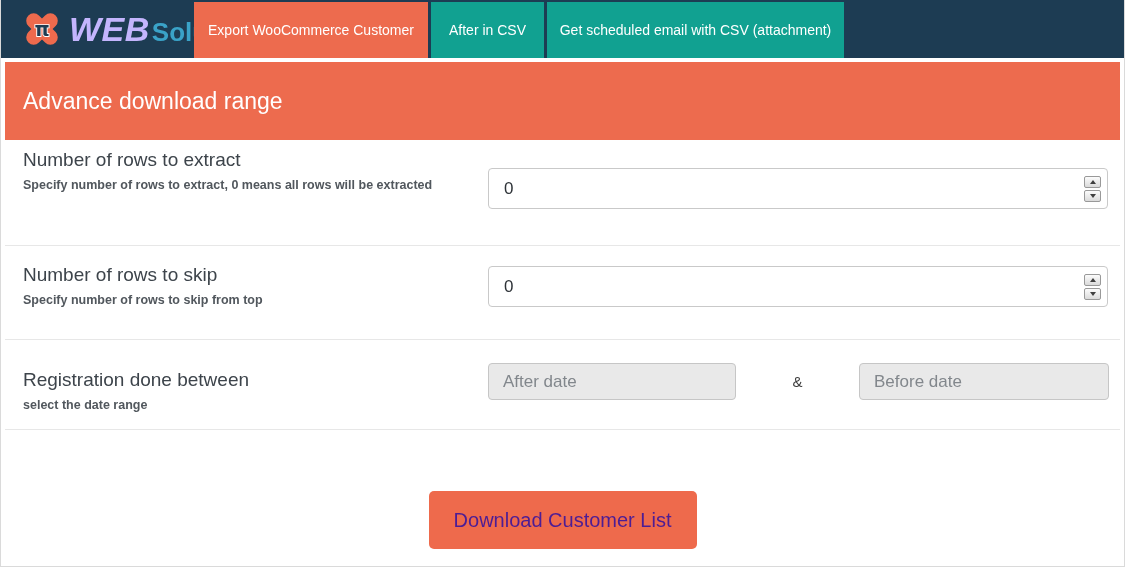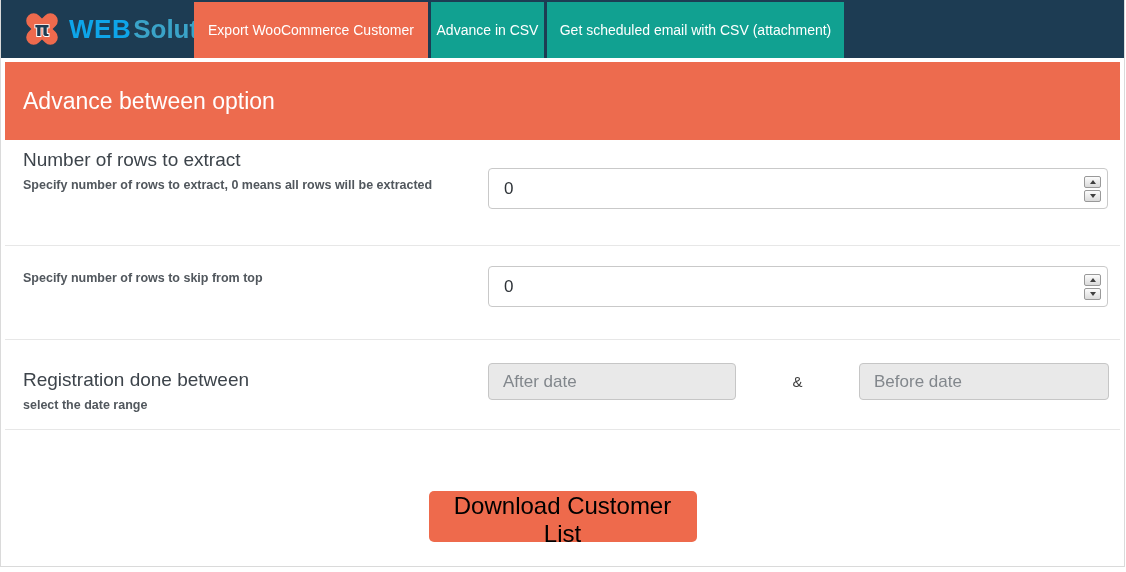--- a/index.html
+++ b/index.html
@@ -27,21 +27,21 @@
     height: 58px; background: #1d3c53;
     display: flex; align-items: stretch;
   }
   .brand {
     width: 193px; flex: 0 0 193px;
     display: flex; align-items: center;
     padding-left: 20px; gap: 6px;
   }
   .brand-icon svg { display: block; }
   .brand-text { display: flex; align-items: baseline; }
-  .brand-web { color: #0ea5e9; font-weight: bold; font-size: 26px; letter-spacing: 0.5px; }
+  .brand-web { color: #c4b5fd; font-weight: bold; font-size: 34px; letter-spacing: 0.5px; font-style: italic; }
   .brand-solution { color: #3aa3c8; font-weight: bold; font-size: 26px; margin-left: 2px; }
 
   .tabs { display: flex; align-items: stretch; }
   .tab {
     margin: 2px 3px 0 0; height: 56px;
     background: #11a191; color: #ffffff;
     font-size: 14px; white-space: nowrap;
     display: flex; align-items: center; justify-content: center;
     cursor: pointer;
   }
@@ -117,23 +117,23 @@
   }
   .date-after  { width: 248px; }
   .date-before { width: 250px; }
   .date-input::placeholder { color: #82878c; opacity: 1; }
   .amp { width: 123px; text-align: center; font-size: 15px; color: #3c3c3c; }
 
   
   .footer { position: relative; height: 135px; }
   .download-btn {
     position: absolute; left: 50%; top: 61px; transform: translateX(-50%);
-    width: 268px; height: 51px;
+    width: 268px; height: 58px;
     background: #ee6a4c; border: none; border-radius: 5px;
-    color: #000000; font-size: 24px; font-family: inherit;
+    color: #4c1d95; font-size: 20px; font-family: inherit;
     cursor: pointer;
   }
 </style>
 </head>
 <body>
 
 <div class="page">
   <div class="card">
 
     <header class="topbar dotted">
@@ -147,49 +147,50 @@
             <text x="24" y="32.5" text-anchor="middle" font-size="22" font-weight="bold" fill="#1e3c52" stroke="#ffffff" stroke-width="2" paint-order="stroke" font-family="DejaVu Sans, sans-serif">π</text>
           </svg>
         </span>
         <span class="brand-text">
           <span class="brand-web">WEB</span>
           <span class="brand-solution">Solution</span>
         </span>
       </div>
       <nav class="tabs">
         <div class="tab tab-export dotted">Export WooCommerce Customer</div>
-        <div class="tab tab-fields dotted">Advance in CSV</div>
+        <div class="tab tab-fields dotted">After in CSV</div>
         <div class="tab tab-schedule dotted">Get scheduled email with CSV (attachment)</div>
       </nav>
     </header>
 
     <div class="content">
 
       <div class="page-heading dotted">
-        <h1>Advance between option</h1>
+        <h1>Advance download range</h1>
       </div>
 
       <section class="row row-1">
         <div class="row-left">
           <div class="row-label">Number of rows to extract</div>
           <div class="row-hint">Specify number of rows to extract, 0 means all rows will be extracted</div>
         </div>
         <div class="row-right">
           <div class="num-wrap">
             <input class="num-input" type="text" value="0" style="">
             <div class="spinner">
               <div class="spin up"></div>
               <div class="spin down"></div>
             </div>
           </div>
         </div>
       </section>
 
       <section class="row row-2">
         <div class="row-left">
+          <div class="row-label">Number of rows to skip</div>
           <div class="row-hint">Specify number of rows to skip from top</div>
         </div>
         <div class="row-right">
           <div class="num-wrap">
             <input class="num-input" type="text" value="0" style="">
             <div class="spinner">
               <div class="spin up"></div>
               <div class="spin down"></div>
             </div>
           </div>

